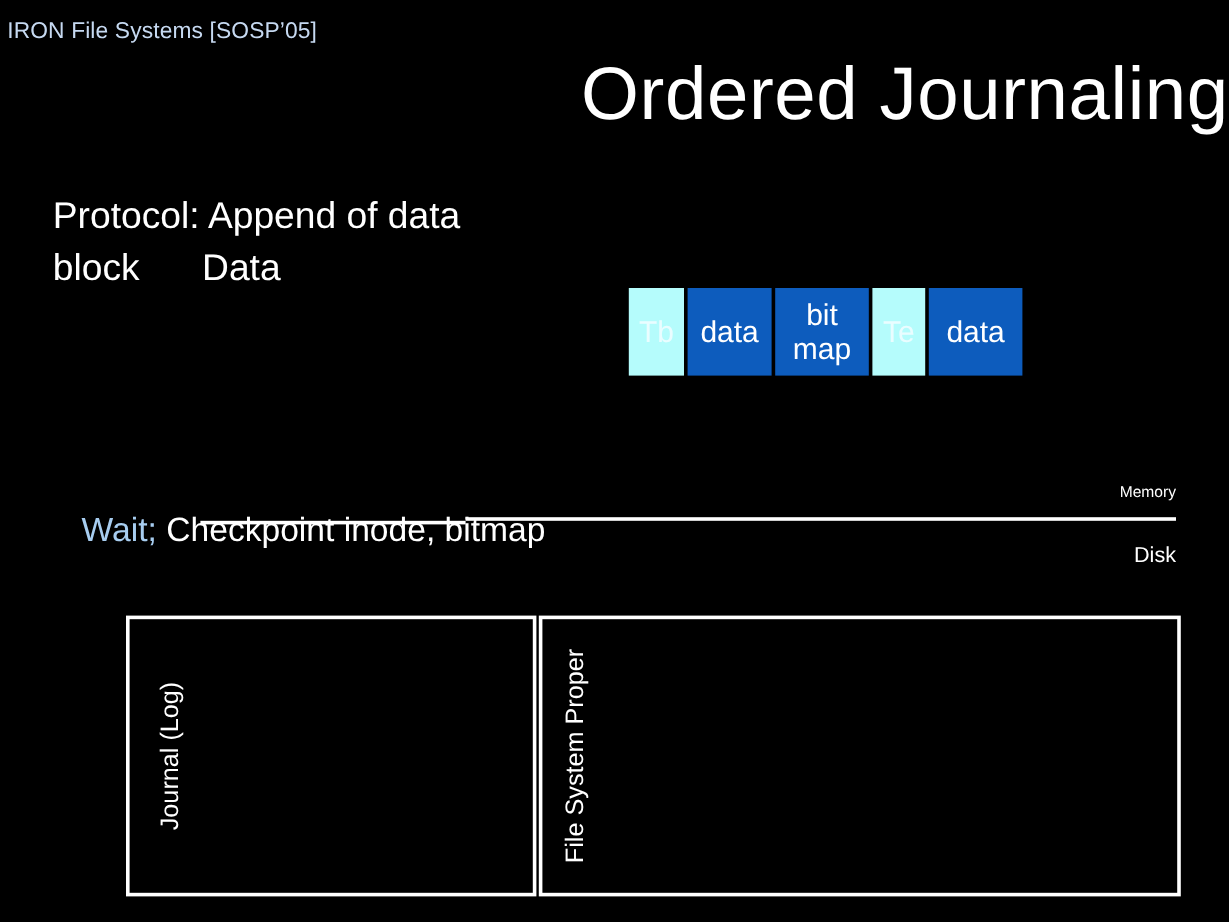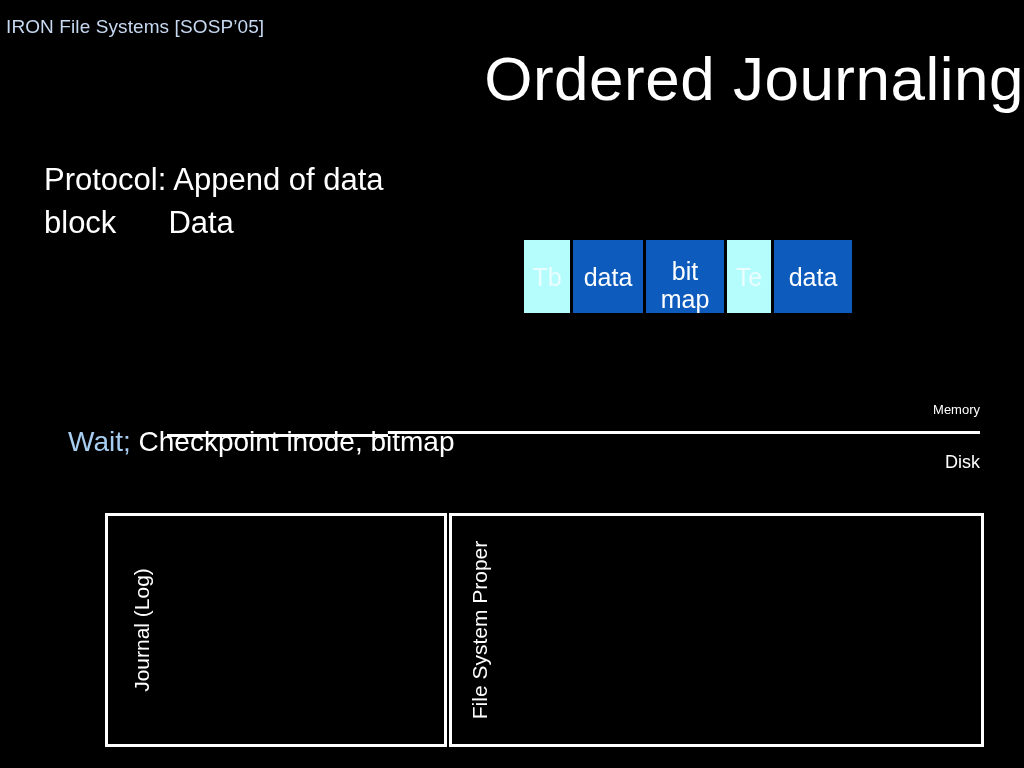--- a/index.html
+++ b/index.html
@@ -89,21 +89,21 @@
     line-height: 28px;
     color: #ffffff;
     padding: 0 2px;
   }
   .blk-dark  { background: #0d5cbd; }
   .blk-light { background: #b5fcfc; }
   .blk-light .blk-label { color: #eafdff; }
 
   .blk-tb    { width: 46px; }
   .blk-inode { width: 70px; }
-  .blk-bitmap{ width: 78px; align-items: flex-end; }
+  .blk-bitmap{ width: 78px; }
   .blk-te    { width: 44px; }
   .blk-data  { width: 78px; }
   .blk-label { display: block; width: 100%; }
 
   
   .divider-a {
     position: absolute;
     left: 167px; top: 434px;
     width: 221px; height: 3px;
     background: #ffffff;

